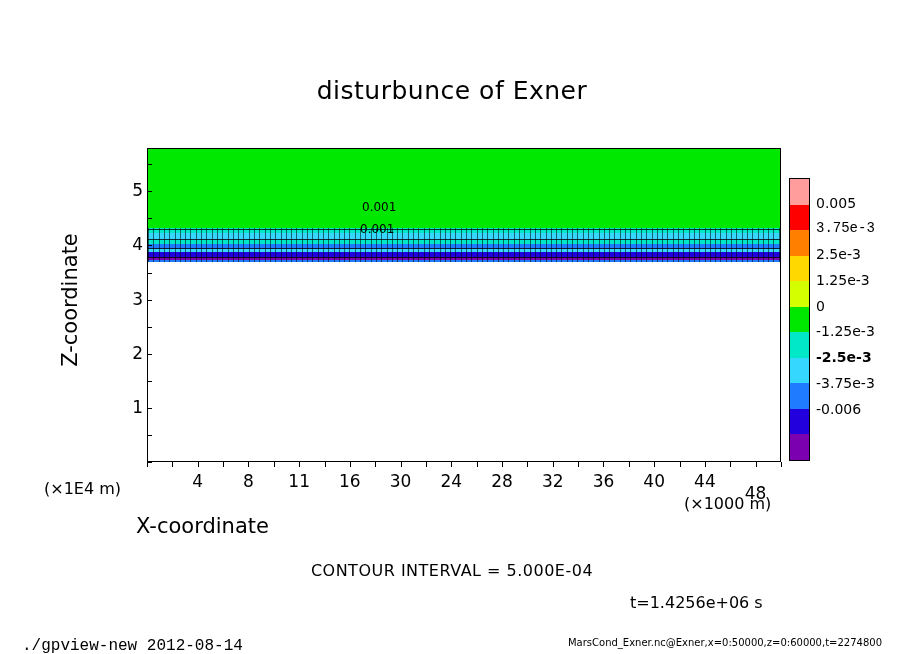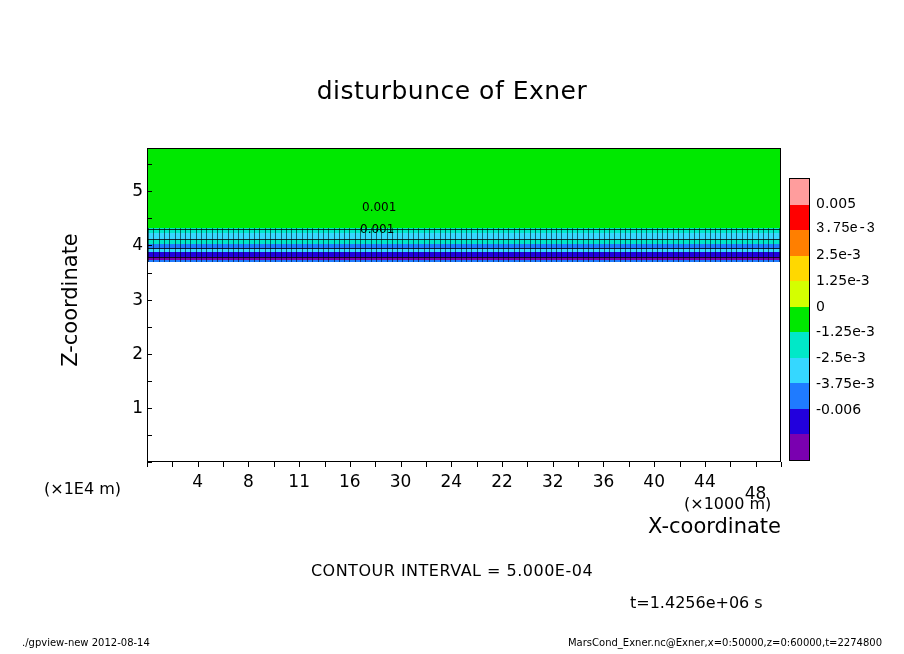--- a/index.html
+++ b/index.html
@@ -79,22 +79,22 @@
 
   #ylabel {
     left: -42px; top: 300px;
     width: 200px;
     transform: rotate(-90deg);
     transform-origin: 100px 0px;
     text-align: center;
     font-size: 21px;
   }
   #xlabel {
-    left: 147px; top: 514px; width: 634px;
-    text-align: right;
+    left: 136px; top: 514px; width: 634px;
+    text-align: left;
     font-size: 21px;
   }
   #xunit-left {
     left: 44px; top: 479px;
     font-size: 16px;
   }
   #xunit-right {
     left: 684px; top: 494px;
     font-size: 16px;
   }
@@ -119,21 +119,22 @@
     text-align: center;
     font-size: 16px;
     letter-spacing: 0.5px;
   }
   #time-label {
     left: 630px; top: 593px;
     font-size: 16px;
   }
   #footer-left {
     left: 22px; top: 637px;
-    font-size: 10px;
+    font-size: 16px;
+    font-family: Liberation Mono, monospace;
   }
   #footer-right {
     right: 22px; top: 637px;
     font-size: 10px;
     text-align: right;
   }
 </style>
 </head>
 <body>
 
@@ -308,21 +309,21 @@
     <div class="tick-x" style="left: 557.92px; height: 5px;"></div>
     <div class="tick-x" style="left: 583.28px; height: 5px;"></div>
     <div class="tick-x" style="left: 608.64px; height: 5px;"></div>
     <div class="tick-x" style="left: 634px; height: 5px;"></div>
     <div class="tick-x-lab" style="left: 30.72px; top: 9px;">4</div>
     <div class="tick-x-lab" style="left: 81.44px; top: 9px;">8</div>
     <div class="tick-x-lab" style="left: 132.16px; top: 9px;">11</div>
     <div class="tick-x-lab" style="left: 182.88px; top: 9px;">16</div>
     <div class="tick-x-lab" style="left: 233.6px; top: 9px;">30</div>
     <div class="tick-x-lab" style="left: 284.32px; top: 9px;">24</div>
-    <div class="tick-x-lab" style="left: 335.04px; top: 9px;">22</div>
+    <div class="tick-x-lab" style="left: 335.04px; top: 9px;">28</div>
     <div class="tick-x-lab" style="left: 385.76px; top: 9px;">32</div>
     <div class="tick-x-lab" style="left: 436.48px; top: 9px;">36</div>
     <div class="tick-x-lab" style="left: 487.2px; top: 9px;">40</div>
     <div class="tick-x-lab" style="left: 537.92px; top: 9px;">44</div>
     <div class="tick-x-lab" style="left: 588.64px; top: 21px;">48</div>
   </div>
 <div class="abs" id="y-ticks" style="left:147px; top:148px; width:40px; height:314px;">
     <div class="tick-y" style="top: 314px; width: 5px;"></div>
     <div class="tick-y" style="top: 286.931px; width: 5px;"></div>
     <div class="tick-y" style="top: 259.862px; width: 5px;"></div>
@@ -360,21 +361,21 @@
     <div class="swatch" style="height: 9.09091%; background: rgb(34, 0, 221);"></div>
     <div class="swatch" style="height: 9.09091%; background: rgb(122, 0, 176);"></div>
   </div>
 <div class="abs" id="colorbar-labels" style="left:0; top:0; width:904px; height:654px; pointer-events:none;">
     <div class="cb-lab" style="top: 194.727px;">0.005</div>
     <div class="cb-lab" style="top: 220.455px; font-family: Liberation Mono, monospace;">3.75e-3</div>
     <div class="cb-lab" style="top: 246.182px;">2.5e-3</div>
     <div class="cb-lab" style="top: 271.909px;">1.25e-3</div>
     <div class="cb-lab" style="top: 297.636px;">0</div>
     <div class="cb-lab" style="top: 323.364px;">-1.25e-3</div>
-    <div class="cb-lab" style="top: 349.091px;">-2.5e-3</div>
+    <div class="cb-lab" style="top: 349.091px; font-weight: bold;">-2.5e-3</div>
     <div class="cb-lab" style="top: 374.818px;">-3.75e-3</div>
     <div class="cb-lab" style="top: 400.545px;">-0.006</div>
   </div>
 
 <div class="abs" id="contour-interval">CONTOUR INTERVAL = 5.000E-04</div>
 <div class="abs" id="time-label">t=1.4256e+06 s</div>
 
 <div class="abs" id="footer-left">./gpview-new  2012-08-14</div>
 <div class="abs" id="footer-right">MarsCond_Exner.nc@Exner,x=0:50000,z=0:60000,t=2274800</div>
 

